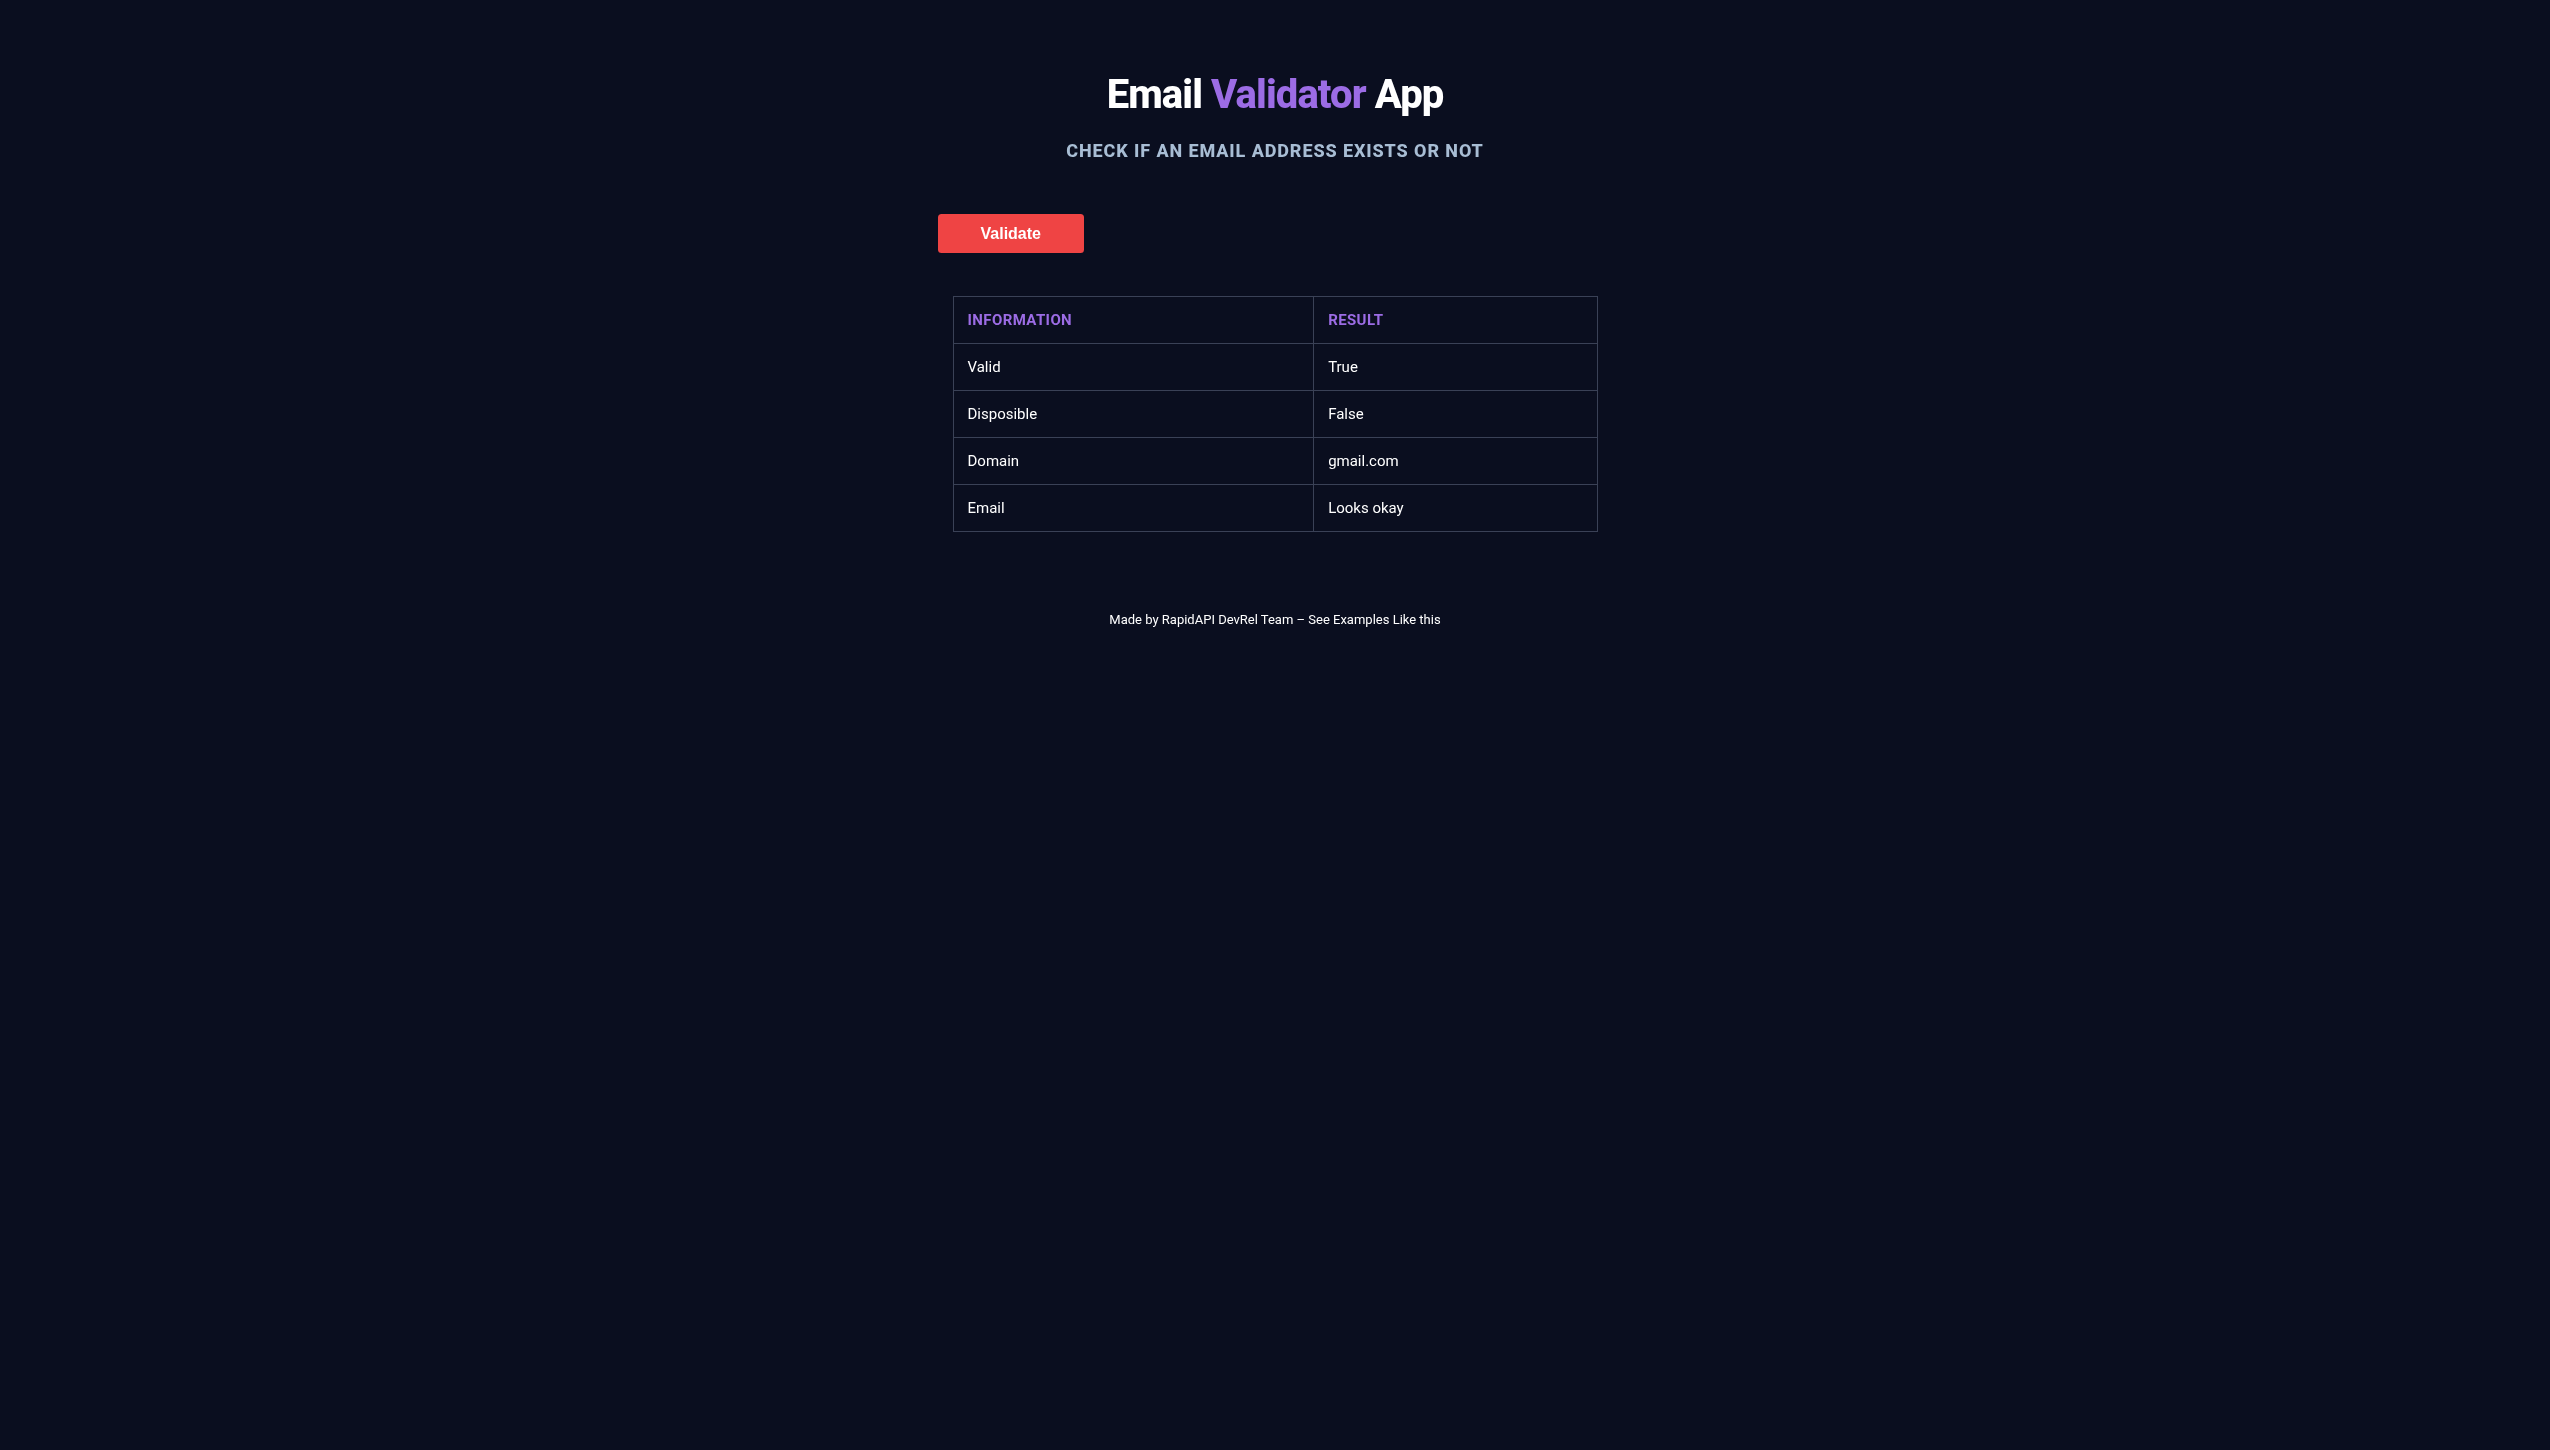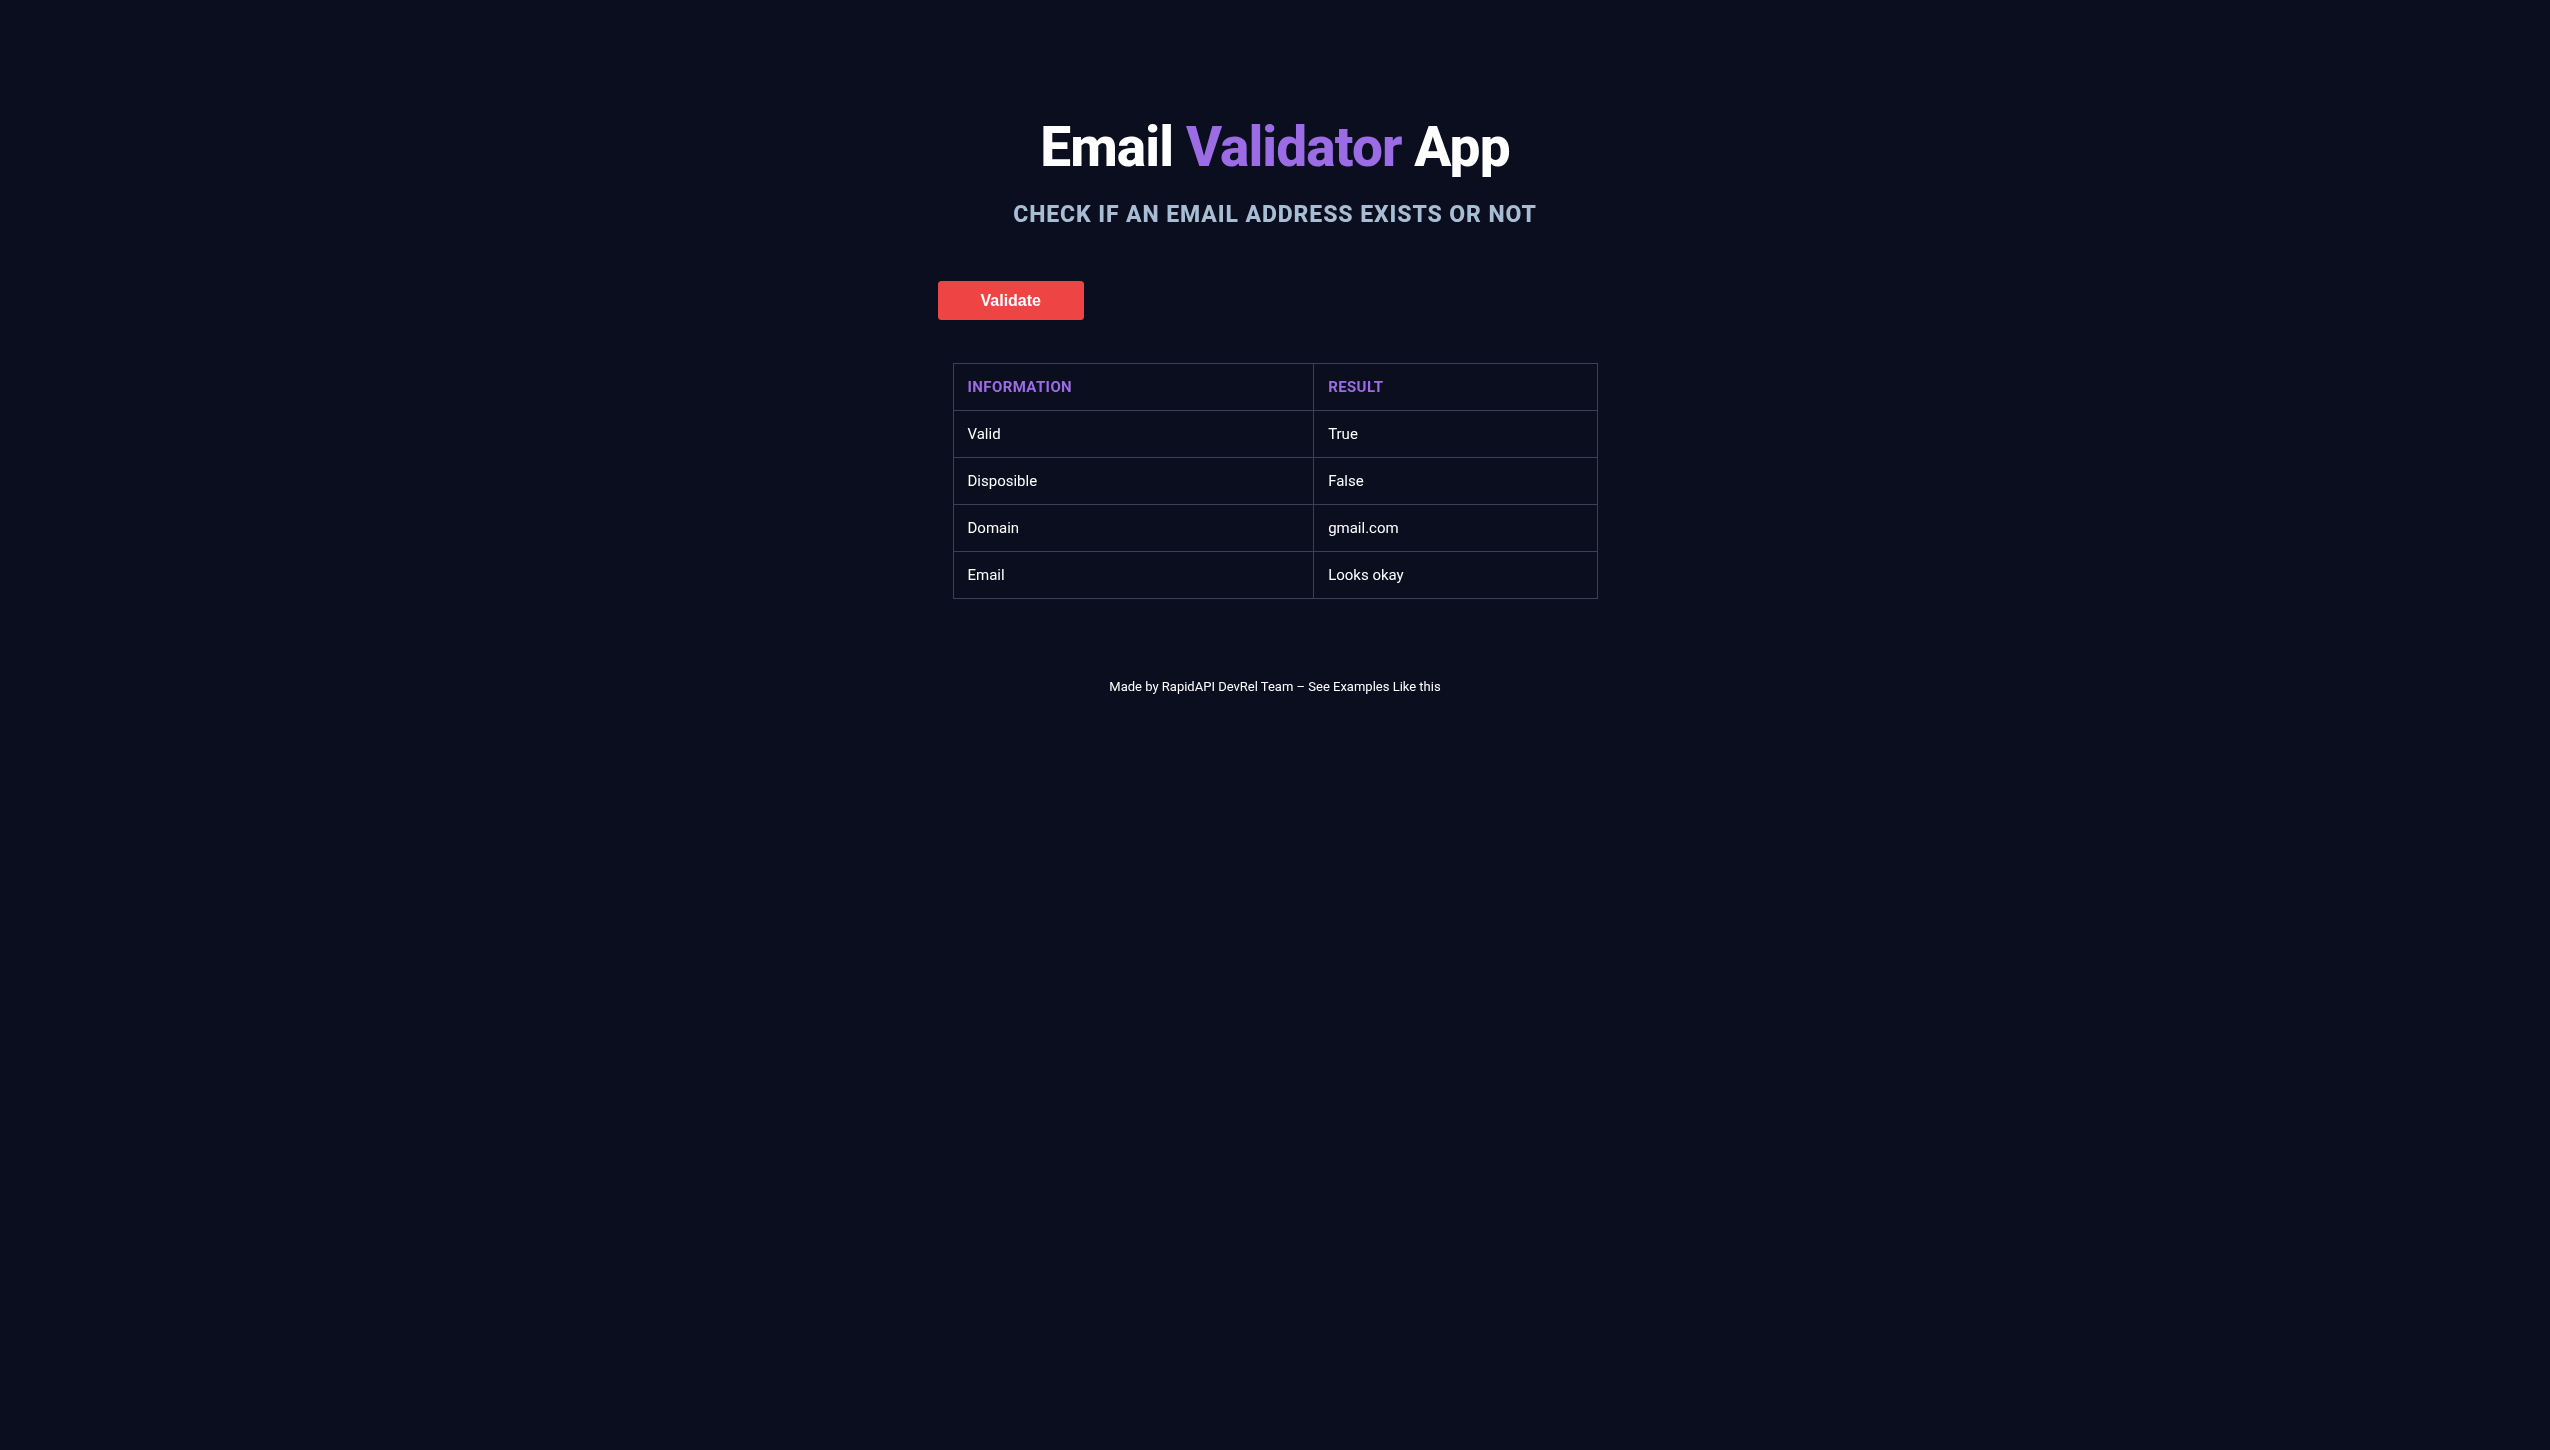--- a/index.html
+++ b/index.html
@@ -17,34 +17,33 @@
       align-items: center;
       padding: 71px 17.7px 35px;
     }
     
     .header {
       text-align: center;
       margin-bottom: 53px;
     }
     
     .title {
-      font-size: 55px;
+      font-size: 40px;
       font-weight: 800;
       color: #ffffff;
       margin-bottom: 22px;
       letter-spacing: -0.9px;
-      margin-top: 44px;
     }
     
     .title-highlight {
       color: #9c6ce5;
     }
     
     .subtitle {
-      font-size: 23px;
+      font-size: 18px;
       font-weight: 800;
       color: #a8bdd4;
       letter-spacing: 0.9px;
     }
     
     .form-container {
       display: flex;
       gap: 14px;
       width: 100%;
       max-width: 675px;

